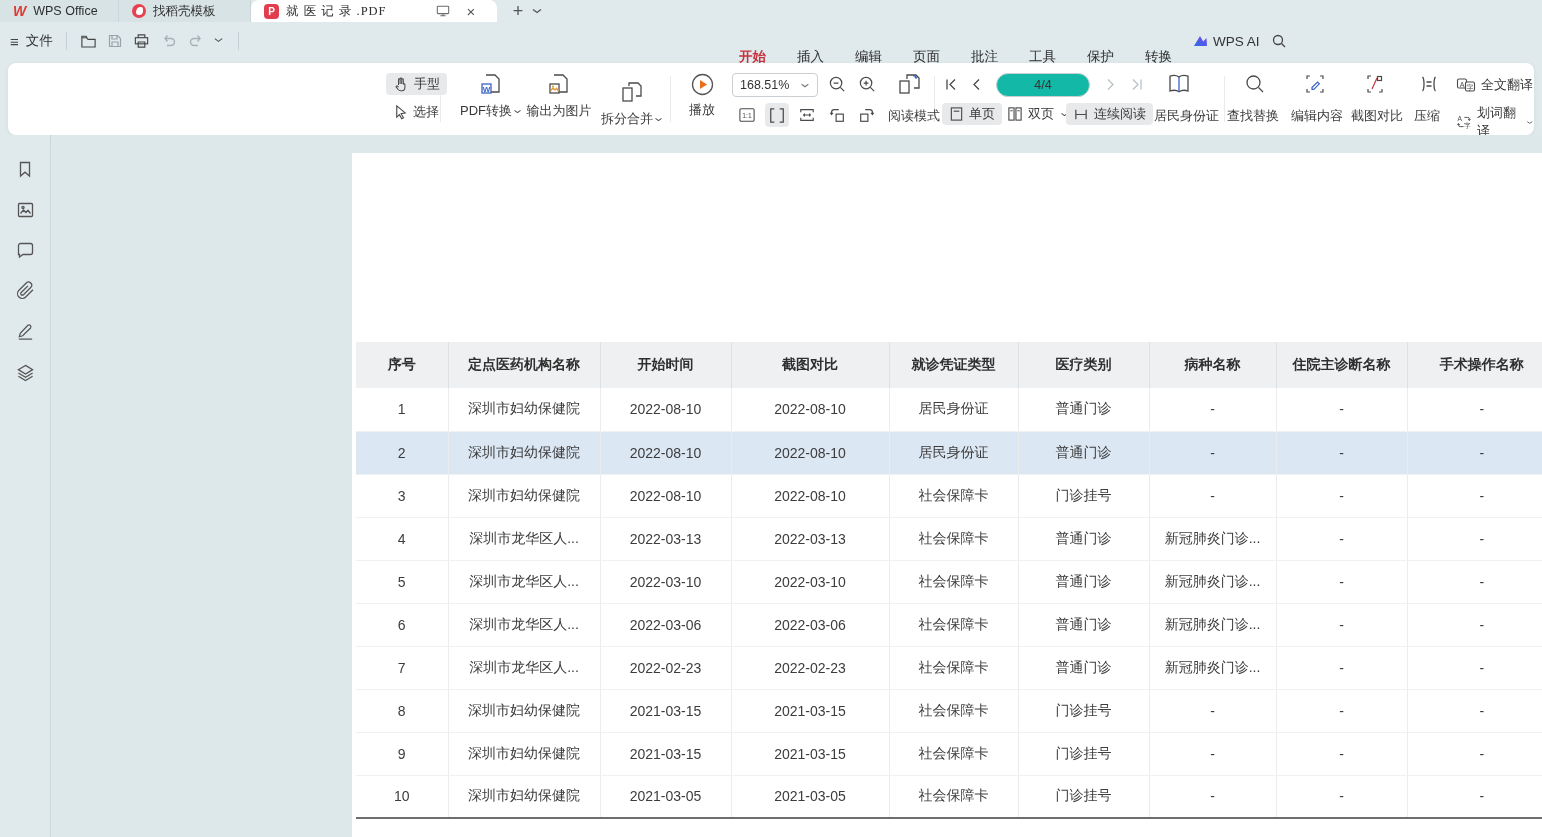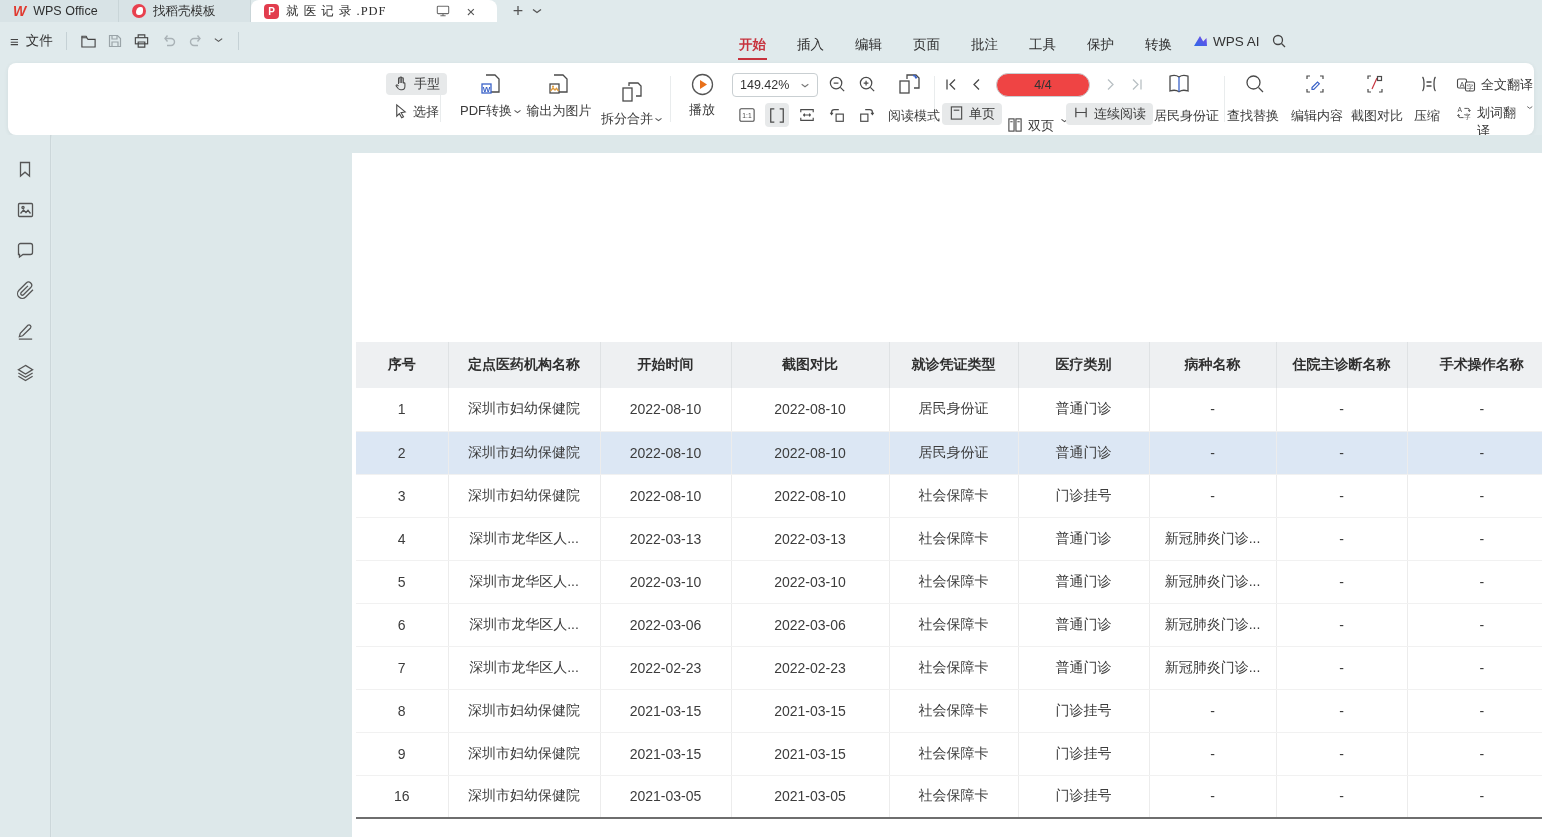--- a/index.html
+++ b/index.html
@@ -21,37 +21,37 @@
   .tabbtn { display:flex; align-items:center; justify-content:center; width:26px; color:#555; font-size:15px; }
   .tabchev { width:18px; display:flex; align-items:center; }
 
   
   .menurow { position:absolute; left:0; top:22px; width:100%; height:38px; }
   .qa { position:absolute; display:flex; align-items:center; gap:6px; top:0; height:38px; }
   .filebtn { left:10px; font-size:13.5px; gap:7px; }
   .hamb { font-size:15px; color:#444; }
   .vdiv { position:absolute; top:10px; width:1px; height:18px; background:#c5d1d5; }
   .qicon { position:absolute; top:11px; }
-  .menus { position:absolute; left:737px; top:4px; height:38px; display:flex; gap:27px; align-items:flex-start; font-size:13.5px; }
+  .menus { position:absolute; left:737px; top:16px; height:38px; display:flex; gap:27px; align-items:flex-start; font-size:13.5px; }
   .menu-item { position:relative; height:38px; line-height:38px; padding:0 2px; color:#2e2e2e; }
   .menu-item.active { color:#c7333e; font-weight:bold; }
   .menu-item.active::after { content:""; position:absolute; left:1px; right:1px; bottom:4px; height:2px; background:#c7333e; }
   .wpsai { position:absolute; left:1193px; top:0; height:38px; display:flex; align-items:center; gap:5px; font-size:13.5px; }
   .menusearch { position:absolute; left:1271px; top:11px; }
 
   
   .toolbar { position:absolute; left:8px; top:63px; width:1526px; height:72px; background:#fff; border-radius:8px; box-shadow:0 1px 4px rgba(40,60,70,.08); }
   .tsep { position:absolute; top:13px; height:46px; width:1px; background:#e9eced; }
-  .tool { position:absolute; display:flex; align-items:flex-start; gap:5px; font-size:13px; color:#3a3a3a; }
+  .tool { position:absolute; display:flex; align-items:center; gap:5px; font-size:13px; color:#3a3a3a; }
   .toggle { border-radius:4px; padding:2px 7px; }
   .toggle.on { background:#e7e9ea; }
   .bigcol { position:absolute; display:flex; flex-direction:column; align-items:center; gap:4px; font-size:13px; color:#3a3a3a; }
   .chev { margin-left:1px; }
   .zoombox { position:absolute; left:724px; top:10px; width:86px; height:24px; border:1px solid #c9cfd2; border-radius:4px; display:flex; align-items:center; justify-content:space-between; padding:0 7px; font-size:12.5px; }
-  .pageinput { position:absolute; left:988px; top:10px; width:94px; height:24px; border:1px solid #c9cfd2; border-radius:12px; text-align:center; font-size:12.5px; font-family:inherit; color:#333; background:#ef4444; }
+  .pageinput { position:absolute; left:988px; top:10px; width:94px; height:24px; border:1px solid #c9cfd2; border-radius:12px; text-align:center; font-size:12.5px; font-family:inherit; color:#333; background:#14b8a6; }
   .navbtn { position:absolute; top:15px; }
   .iconbtn { position:absolute; display:flex; align-items:center; justify-content:center; width:24px; height:24px; border-radius:4px; }
   .iconbtn.on { background:#e7e9ea; }
   .lbl { position:absolute; font-size:13px; color:#3a3a3a; }
 
   
   .workspace { position:absolute; left:0; top:135px; right:0; bottom:0; }
   .sidebar { position:absolute; left:0; top:0; bottom:0; width:51px; background:#e0eaec; border-right:1px solid #ccd7da; display:flex; flex-direction:column; align-items:center; padding-top:25px; gap:22px; }
   .canvas { position:absolute; left:52px; top:0; right:0; bottom:0; background:#dde8ea; overflow:hidden; }
   .page { position:absolute; left:300px; top:18px; width:1270px; height:920px; background:#fff; }
@@ -221,21 +221,21 @@
     </div>
 
     <div class="bigcol" style="left:672px;top:9px;width:44px">
       <svg width="25" height="25" viewBox="0 0 25 25">
           <circle cx="12.5" cy="12.5" r="10" fill="none" stroke="#555" stroke-width="1.3"></circle>
           <path d="M10 8l7 4.5-7 4.5z" fill="#e8701a"></path>
         </svg>
       <span>播放</span>
     </div>
     <div class="zoombox">
-      <span>149.42%</span>
+      <span>168.51%</span>
       <svg width="10" height="7" viewBox="0 0 12 8" fill="none" stroke="#777" stroke-width="1.3">
           <path d="M2 2.5l4 3 4-3"></path>
         </svg>
     </div>
     <span class="navbtn" style="left:820px;top:12px">
       <svg width="19" height="19" viewBox="0 0 20 20" fill="none" stroke="#4a4a4a" stroke-width="1.3">
           <circle cx="8.5" cy="8.5" r="6"></circle>
           <path d="M13 13l4 4M6 8.5h5"></path>
         </svg>
     </span>
@@ -315,21 +315,21 @@
         </svg>
     </span>
 
     <div class="tool toggle on" style="left:934px;top:40px">
       <svg width="15" height="16" viewBox="0 0 16 17" fill="none" stroke="#4a4a4a" stroke-width="1.2">
           <rect x="2.5" y="2" width="11" height="13"></rect>
           <path d="M5 5.5h6"></path>
         </svg>
       <span>单页</span>
     </div>
-    <div class="tool toggle" style="left:992px;top:52px">
+    <div class="tool toggle" style="left:992px;top:40px">
       <svg width="16" height="16" viewBox="0 0 17 17" fill="none" stroke="#4a4a4a" stroke-width="1.2">
           <rect x="2" y="2" width="5.5" height="13"></rect>
           <rect x="9.5" y="2" width="5.5" height="13"></rect>
           <path d="M3.5 5h2.5M11 5h2.5"></path>
         </svg>
       <span>双页</span>
       <svg class="chev" width="9" height="7" viewBox="0 0 12 8" fill="none" stroke="#555" stroke-width="1.4">
           <path d="M2 2.5l4 3 4-3"></path>
         </svg>
     </div>
@@ -555,21 +555,21 @@
                 <td>深圳市妇幼保健院</td>
                 <td>2021-03-15</td>
                 <td>2021-03-15</td>
                 <td>社会保障卡</td>
                 <td>门诊挂号</td>
                 <td>-</td>
                 <td>-</td>
                 <td>-</td>
               </tr>
               <tr>
-                <td>16</td>
+                <td>10</td>
                 <td>深圳市妇幼保健院</td>
                 <td>2021-03-05</td>
                 <td>2021-03-05</td>
                 <td>社会保障卡</td>
                 <td>门诊挂号</td>
                 <td>-</td>
                 <td>-</td>
                 <td>-</td>
               </tr>
             </tbody>

